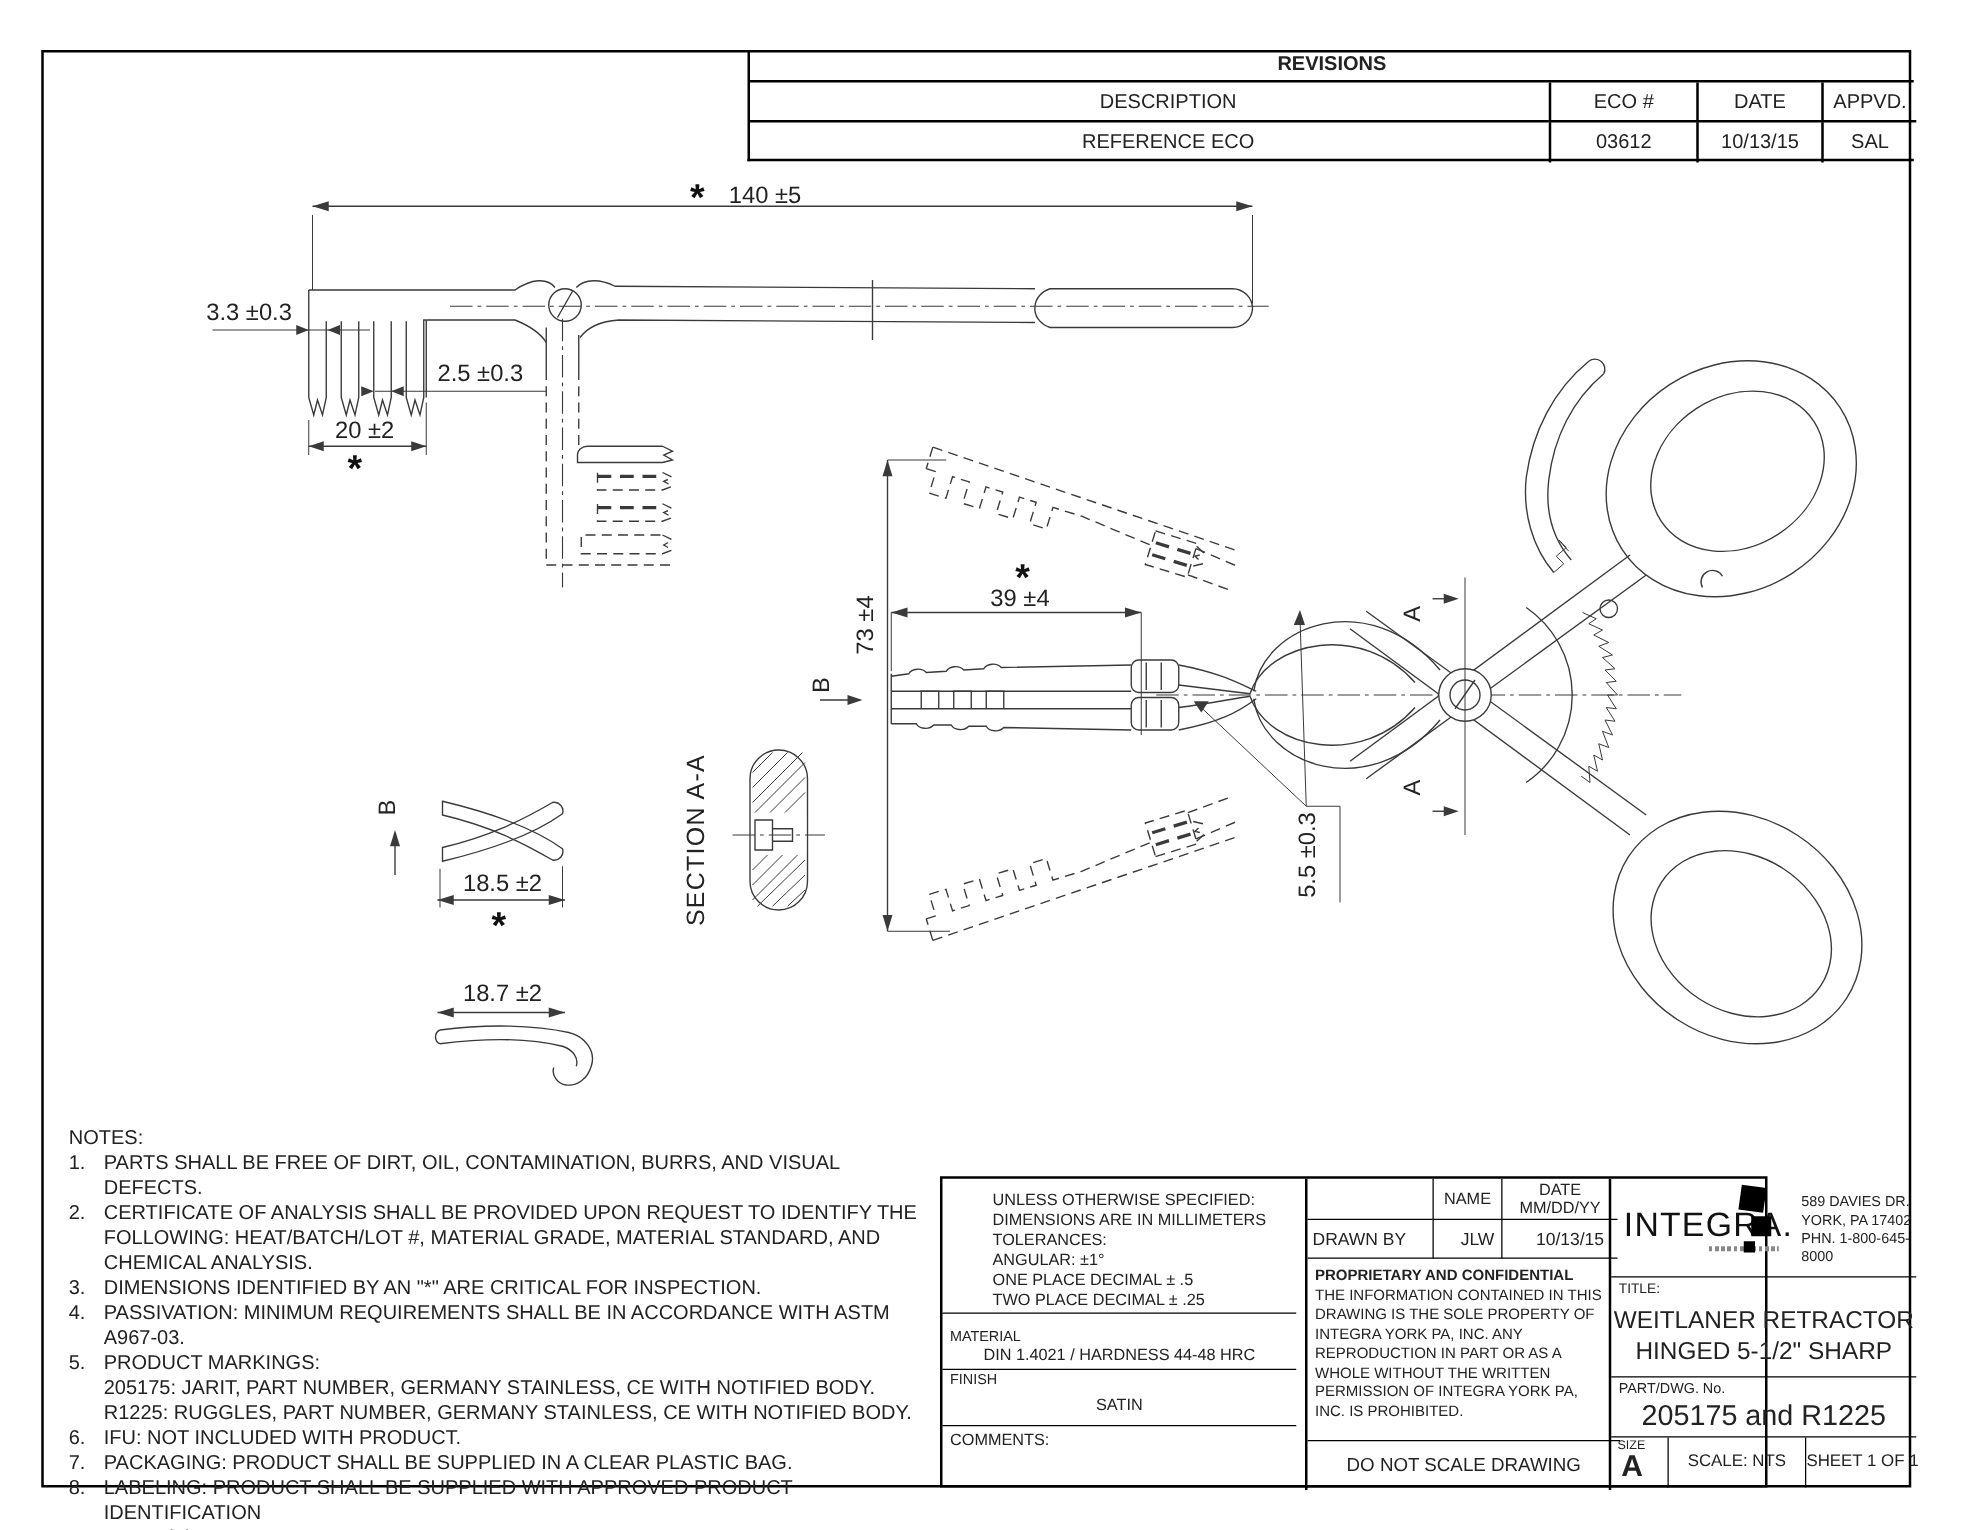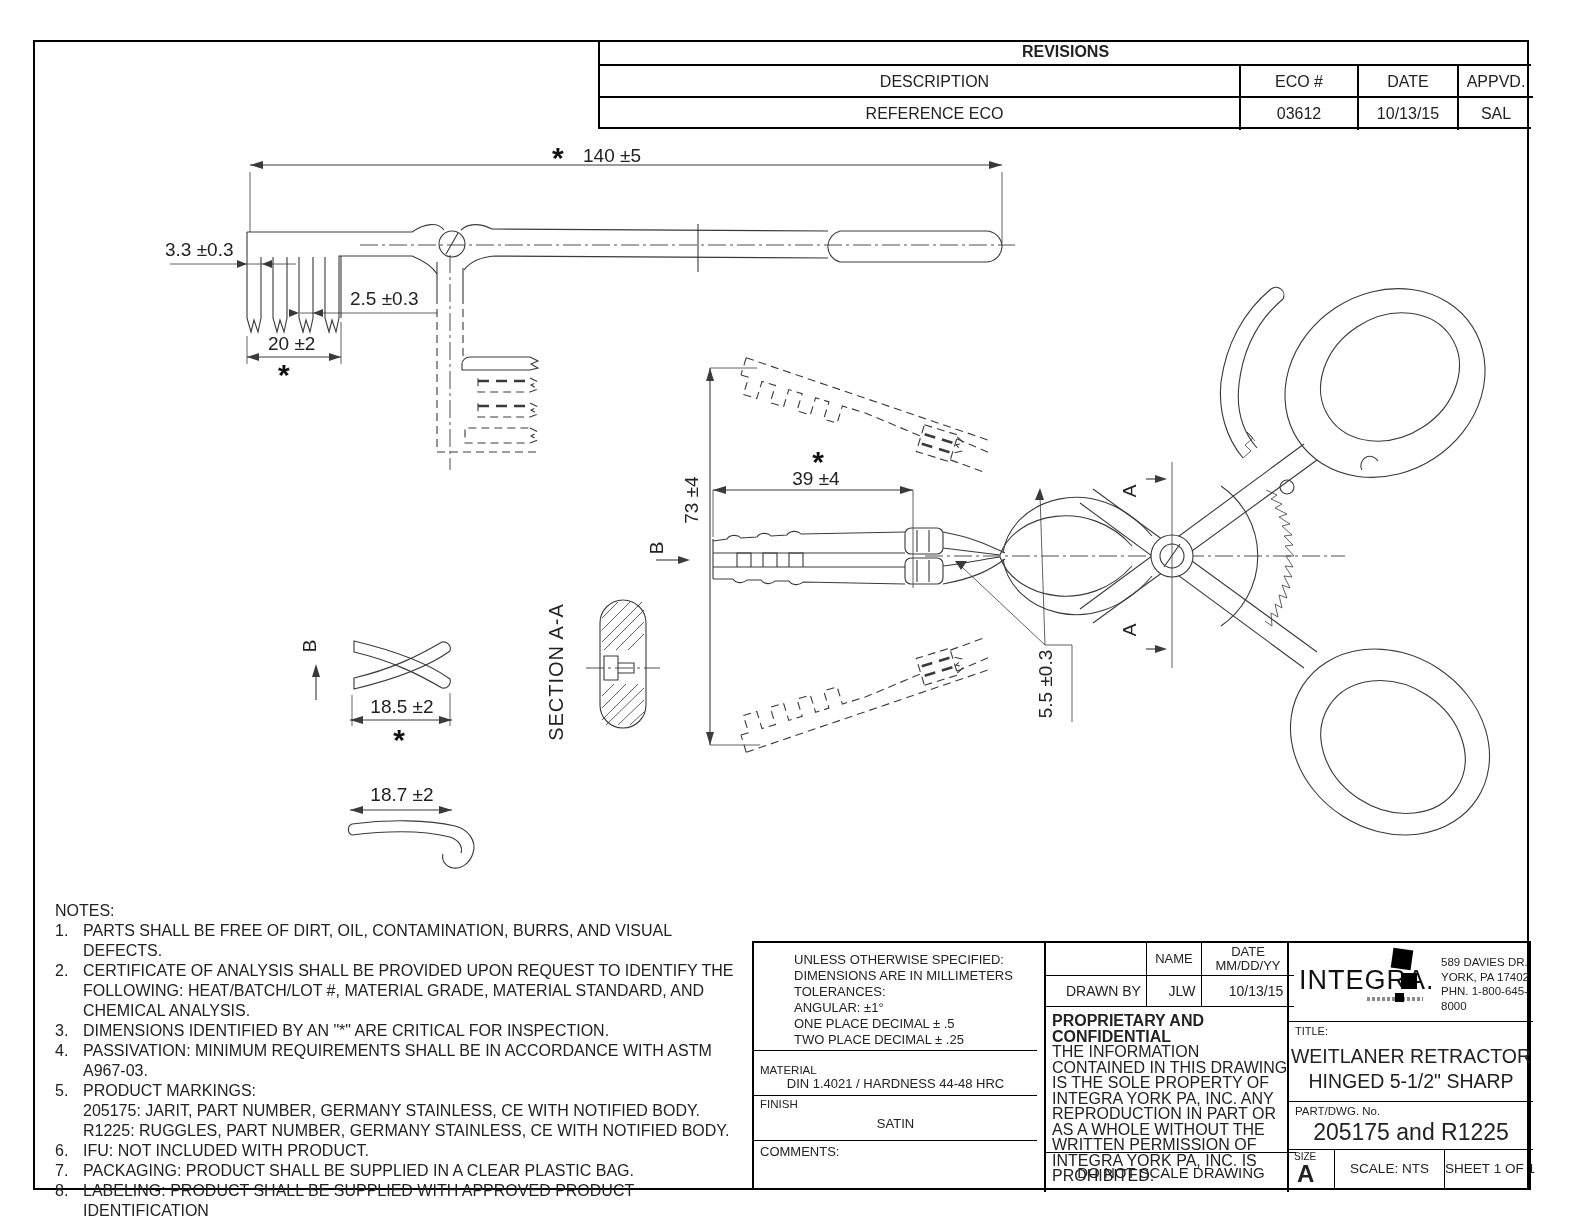--- a/index.html
+++ b/index.html
@@ -19,39 +19,39 @@
   .rev-grid div:first-child{border-left:none;padding-left:30px;}
   .rev-head div{border-bottom:2px solid #000;}
 
   
   .notes{left:55px;top:901px;width:695px;font-size:16px;line-height:20px;}
   .note{display:flex;}
   .note .num{width:28px;flex:none;}
   .note .txt{white-space:pre-line;}
 
   
-  .tb{left:752px;top:941px;width:779px;height:249px;border:2px solid #000;
+  .tb{left:752px;top:941px;width:662px;height:249px;border:2px solid #000;
       box-sizing:border-box;font-size:13px;}
   .tb .cell{position:absolute;box-sizing:border-box;}
   .colA1{left:0;top:0;width:283px;height:107px;padding:9px 4px 0 40px;line-height:16px;}
   .colA2{left:0;top:107px;width:283px;height:45px;border-top:1.5px solid #000;padding:13px 6px;}
   .colA3{left:0;top:152px;width:283px;height:45px;border-top:1.5px solid #000;padding:2px 6px;}
   .colA4{left:0;top:197px;width:283px;height:52px;border-top:1.5px solid #000;padding:3px 6px;}
   .small-lab{font-size:11.5px;}
   .cen{text-align:center;}
   .colB{left:290px;top:0;width:250px;height:249px;border-left:2px solid #000;}
   .appr{display:grid;grid-template-columns:100px 55px 93px;}
   .appr div{box-sizing:border-box;border-left:1.5px solid #000;border-bottom:1.5px solid #000;
       text-align:center;overflow:hidden;}
-  .appr div:first-child{border-left:none;text-align:left;padding-left:20px;}
+  .appr div:first-child{border-left:none;text-align:left;padding-left:4px;}
   .apprh div{height:33px;font-size:13px;display:flex;align-items:center;justify-content:center;
       white-space:pre-line;line-height:14px;}
   .apprh div:first-child{border-bottom:1.5px solid #000;justify-content:flex-start;}
   .apprr div{height:31px;line-height:31px;font-size:14px;padding-left:16px;}
-  .prop{padding:6px 6px 0 6px;line-height:15.5px;font-size:16px;}
+  .prop{padding:6px 6px 0 6px;line-height:15.5px;font-size:12px;}
   .prop b{display:block;}
   .dns{position:absolute;left:0;top:209px;width:250px;height:40px;border-top:1.5px solid #000;
       text-align:center;line-height:40px;font-size:15px;box-sizing:border-box;}
   .colC{left:533px;top:0;width:246px;height:249px;border-left:2px solid #000;}
   .logo-cell{position:relative;height:79px;border-bottom:1.5px solid #000;box-sizing:border-box;}
   .logo-word{position:absolute;left:10px;top:22px;font-size:27px;letter-spacing:1px;color:#111;font-weight:500;}
   .logo-tag{position:absolute;left:78px;top:54px;width:56px;height:4px;
       background:repeating-linear-gradient(90deg,#888 0 3px,transparent 3px 5px);}
   .sq{position:absolute;background:#000;}
   .addr{position:absolute;left:152px;top:12px;font-size:11.5px;line-height:14.5px;}

